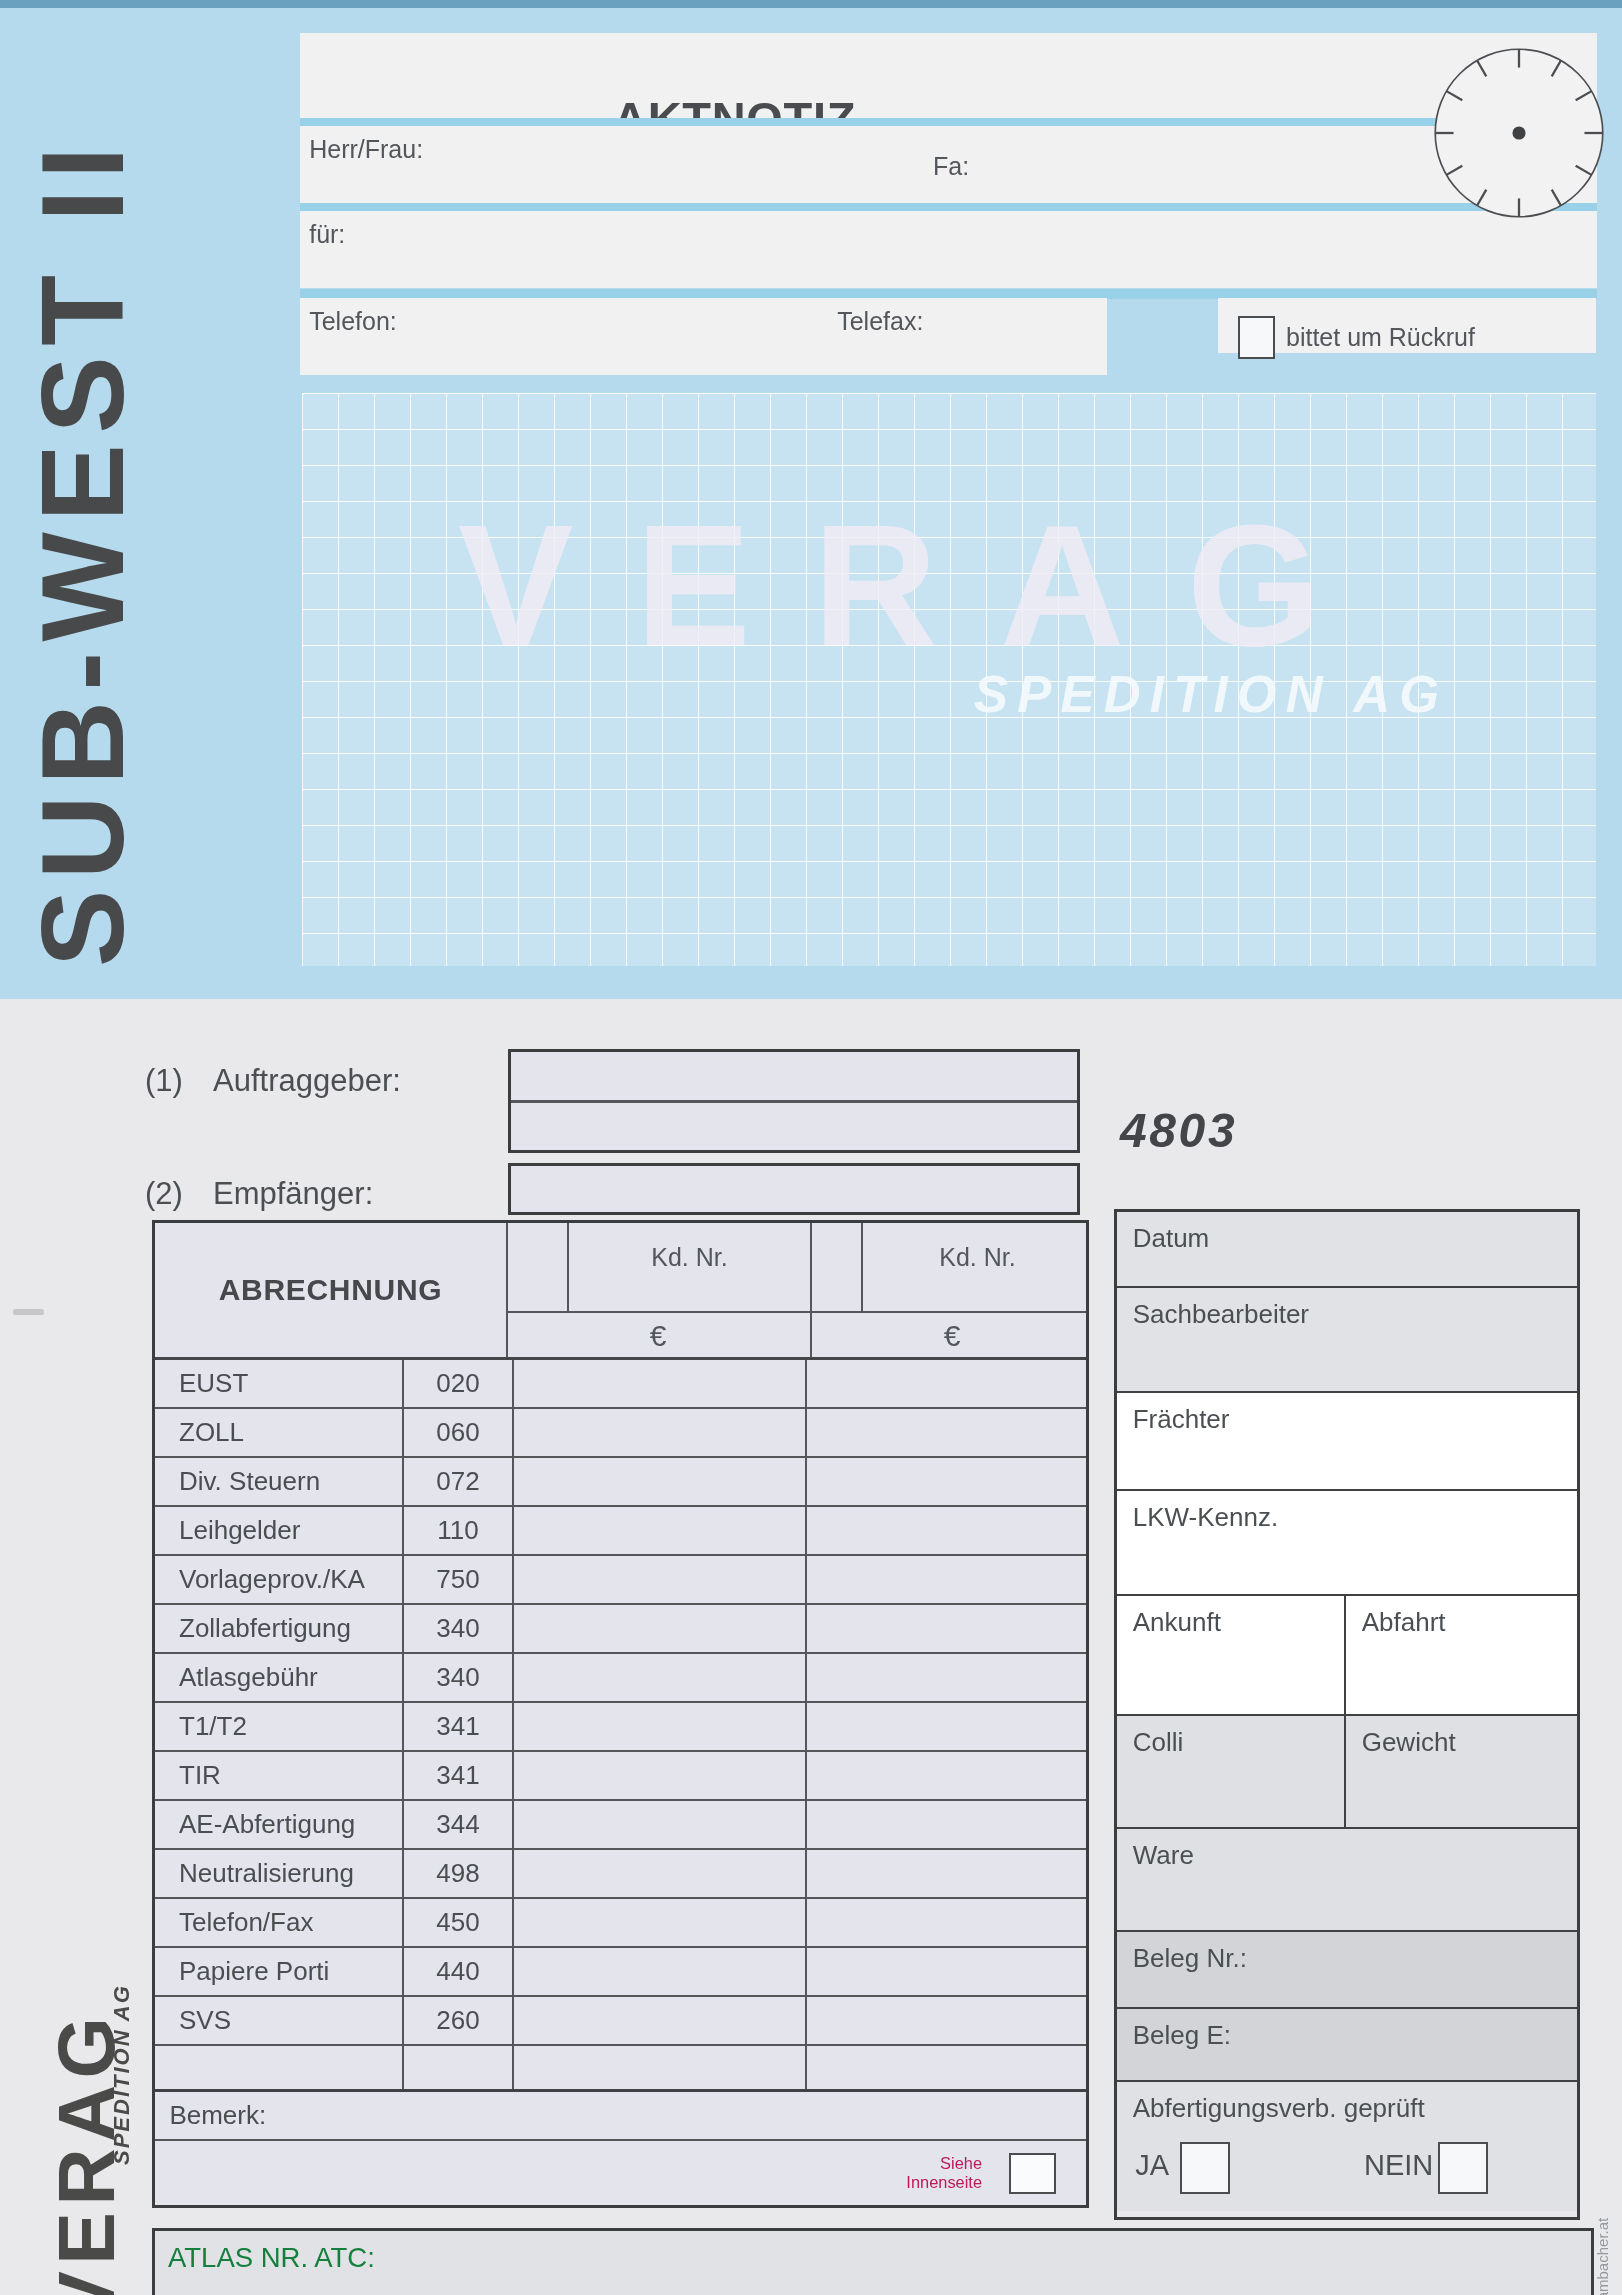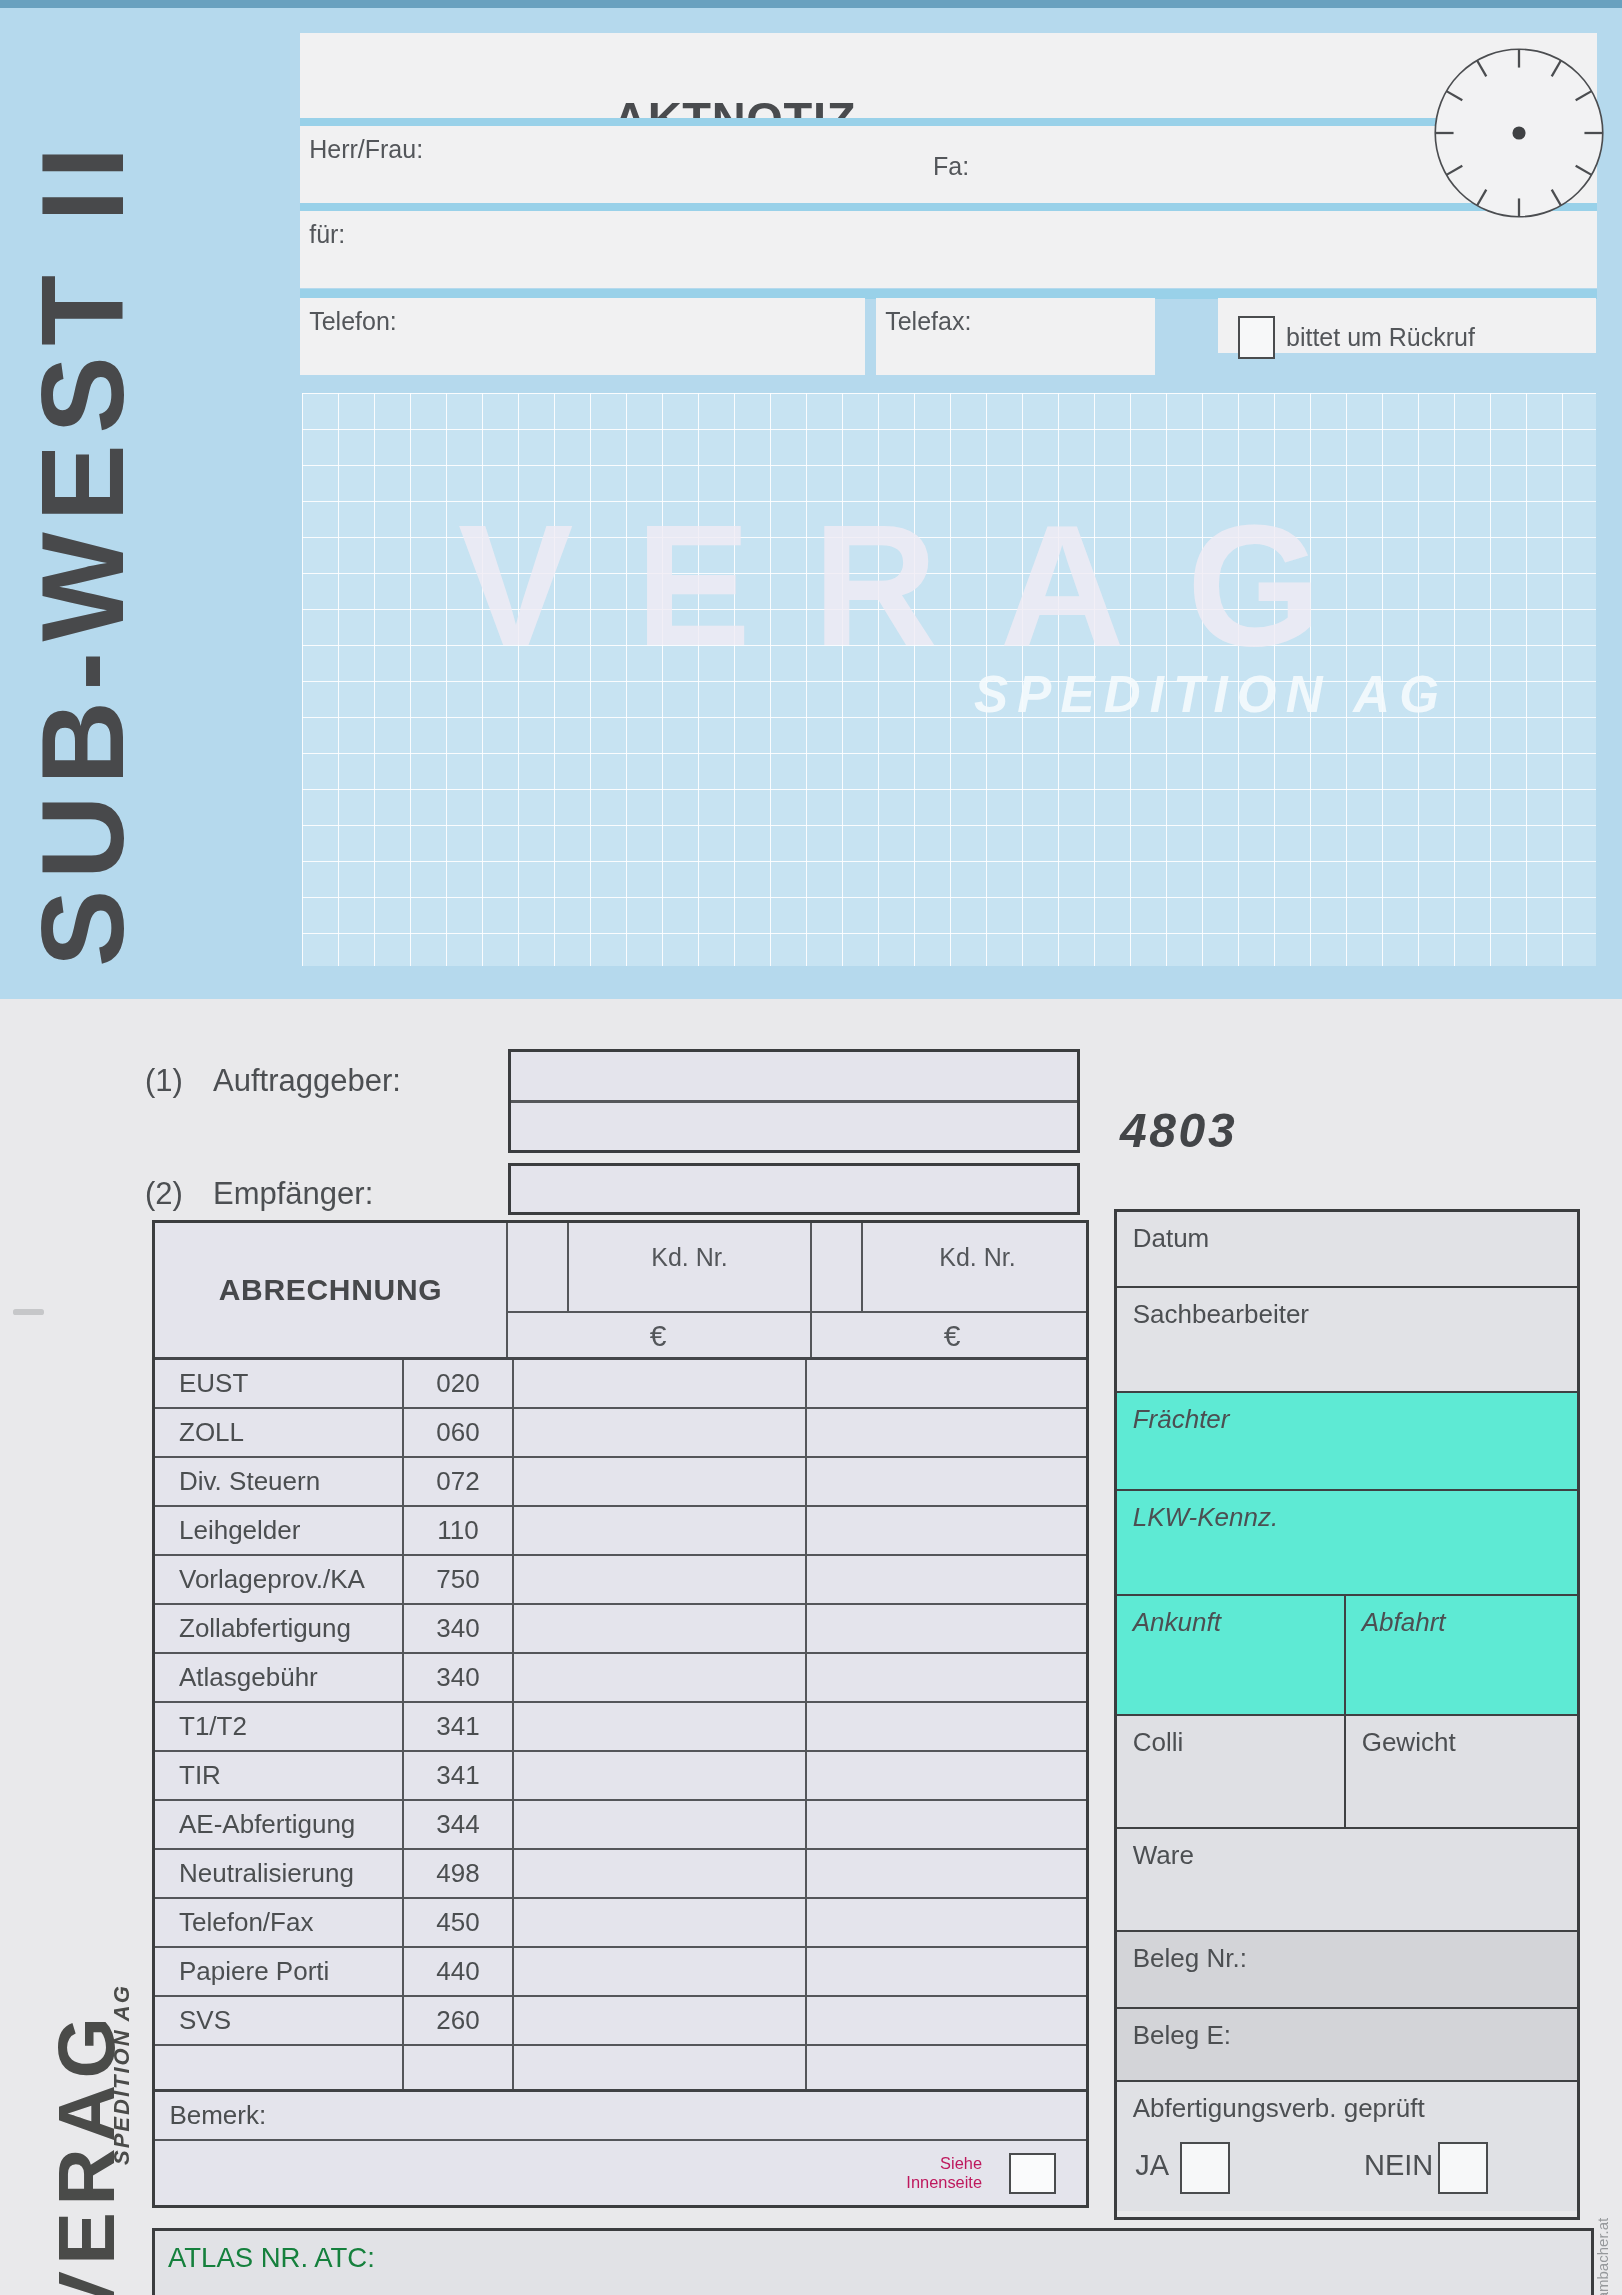--- a/index.html
+++ b/index.html
@@ -18,21 +18,21 @@
   #title-line{left:313px;top:58px;}
   #title-main{font-size:47px;font-weight:bold;color:#494b4e;letter-spacing:0.7px;}
   #title-suffix{font-size:26px;color:#53565a;margin-left:9.2px;}
   #datum-label{left:1178px;top:62px;}
   #stripe-1{left:300px;top:118px;width:1297px;height:8.5px;}
   #row-herrfrau{left:300px;top:126px;width:1297px;height:77px;}
   #stripe-2{left:300px;top:203px;width:1297px;height:8.5px;}
   #row-fuer{left:300px;top:211px;width:1297px;height:77px;}
   #stripe-3{left:300px;top:289px;width:1297px;height:9.8px;}
   #box-telefon{left:300px;top:298px;width:565px;height:77px;}
-  #box-telefax{left:876px;top:298px;width:279px;height:77px;padding-left:36px;}
+  #box-telefax{left:828px;top:298px;width:279px;height:77px;padding-left:36px;}
   #box-rueckruf{left:1218px;top:298px;width:378px;height:55px;}
   .checkbox{box-sizing:border-box;background:#f7f8f9;border:2px solid #4a4c4e;}
   #rueckruf-check{left:19.6px;top:18.3px;width:37px;height:43px;}
   #rueckruf-label{left:68px;top:25px;}
   #grid-area{left:302px;top:393px;width:1294px;height:573px;background:#c7e3f2;
      background-image:linear-gradient(to right,rgba(255,255,255,.9) 1.3px,transparent 1.3px),
                       linear-gradient(to bottom,rgba(255,255,255,.9) 1.3px,transparent 1.3px);
      background-size:36px 36px;}
   #watermark-main{left:458px;top:499px;font-size:173px;font-weight:bold;letter-spacing:62px;
      color:rgba(240,236,244,0.82);line-height:1;}
@@ -68,21 +68,21 @@
   #bemerk-label{position:absolute;left:14.4px;top:7.9px;font-size:26px;color:#4b4e50;}
   #t-siehe{flex:1;display:flex;align-items:center;justify-content:flex-end;}
   #siehe-label{font-size:16.4px;line-height:1.18;color:#be185d;text-align:right;margin-right:27px;}
   #siehe-check{width:47px;height:41px;margin-right:30px;background:#fafbfc;}
   
   #details-panel{left:1114px;top:1209px;width:466px;height:1011px;border:3.3px solid #3b3d3f;
      display:flex;flex-direction:column;}
   .drow{position:relative;flex:none;border-top:2.6px solid #3f4143;}
   .drow:first-child{border-top:none;}
   .dlabel{position:absolute;left:15.7px;top:10.5px;font-size:26px;color:#4c4f52;}
-  .fill-a{background:#e1e2e6;} .fill-b{background:#5eead4;font-style:italic;} .fill-c{background:#dfe0e4;}
+  .fill-a{background:#e1e2e6;} .fill-b{background:#ffffff;} .fill-c{background:#dfe0e4;}
   .fill-d{background:#d3d4d8;} .fill-e{background:#e0e1e5;}
   .split{display:flex;}
   .split > .cell-l{width:229px;border-right:2.6px solid #3f4143;position:relative;box-sizing:border-box;}
   .split > .cell-r{flex:1;position:relative;}
   #ja-label{position:absolute;left:18.3px;top:67px;font-size:29px;color:#4c4f52;}
   #ja-check{position:absolute;left:63px;top:60px;width:50px;height:52px;}
   #nein-label{position:absolute;left:247px;top:67px;font-size:29px;color:#4c4f52;}
   #nein-check{position:absolute;left:321px;top:60px;width:50px;height:52px;}
   
   #atlas-box{left:152px;top:2228px;width:1442px;height:98px;border:3.3px solid #3b3d3f;background:#e1e2e6;}

